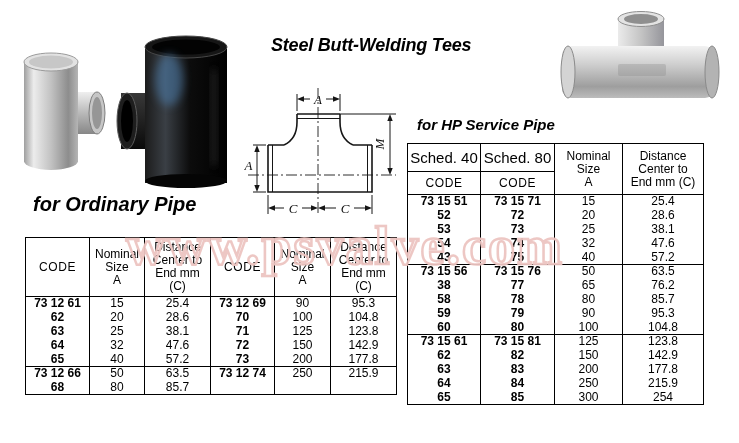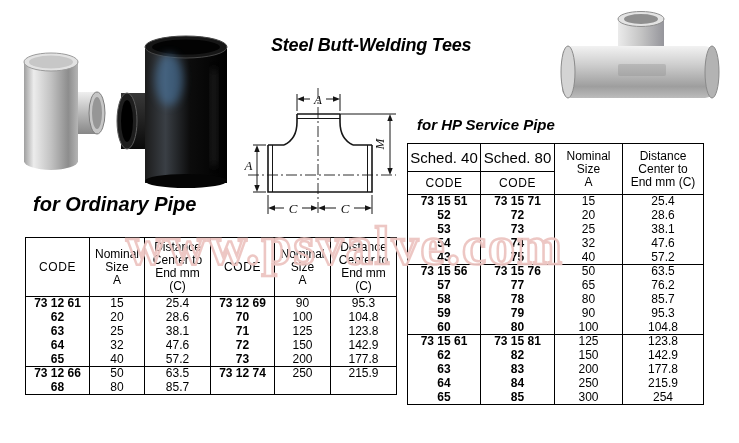--- a/index.html
+++ b/index.html
@@ -340,21 +340,21 @@
     </tbody>
   <tbody>
 
   <tr>
       <td class="cell-code">73 15 56</td>
       <td class="cell-code">73 15 76</td>
       <td class="cell-num">50</td>
       <td class="cell-num">63.5</td>
     </tr>
       <tr>
-      <td class="cell-code">57</td>
+      <td class="cell-code">38</td>
       <td class="cell-code">77</td>
       <td class="cell-num">65</td>
       <td class="cell-num">76.2</td>
     </tr>
       <tr>
       <td class="cell-code">58</td>
       <td class="cell-code">78</td>
       <td class="cell-num">80</td>
       <td class="cell-num">85.7</td>
     </tr>

